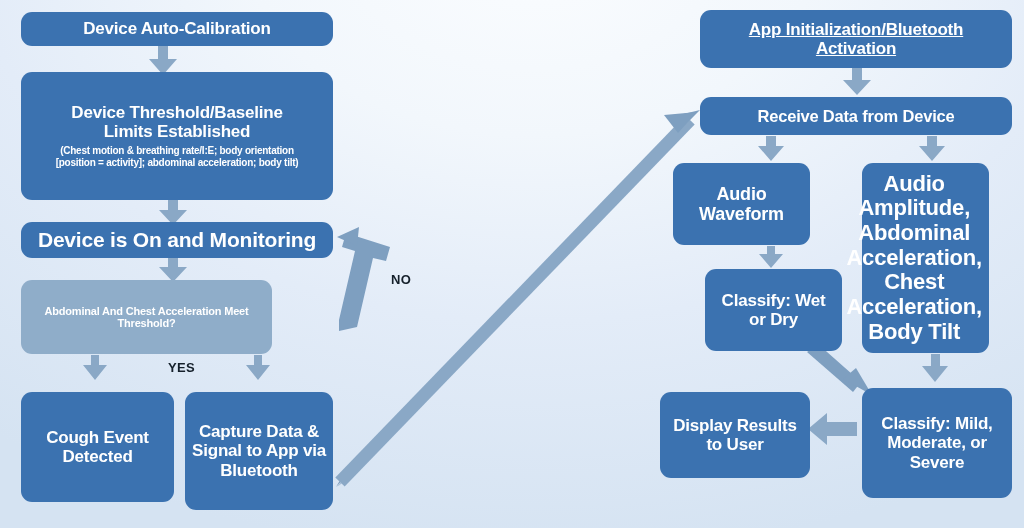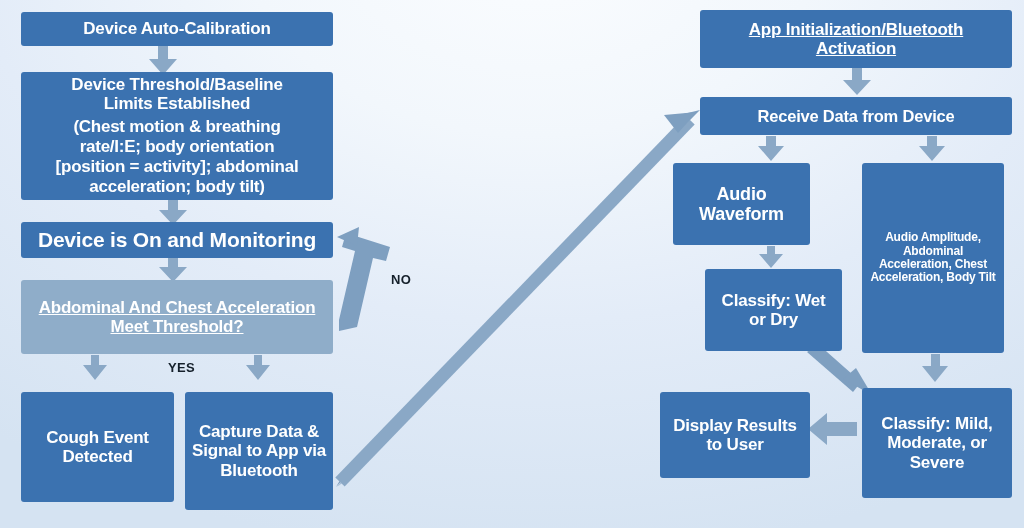--- a/index.html
+++ b/index.html
@@ -25,28 +25,28 @@
     position: absolute;
     box-sizing: border-box;
     display: flex;
     flex-direction: column;
     align-items: center;
     justify-content: center;
     text-align: center;
     color: #ffffff;
     font-weight: bold;
     line-height: 1.12;
-    border-radius: 3px;
+    border-radius: 11px;
     padding: 4px 7px;
     letter-spacing: -0.2px;
   }
   .node.dark   { background: #3b72b0; }
   .node.light  { background: #8fadc9; }
   .node .sub {
-    font-size: 17px;
+    font-size: 10px;
     line-height: 1.18;
     margin-top: 4px;
     letter-spacing: -0.25px;
   }
   .node .main { display: block; }
 
   .edge-label {
     position: absolute;
     color: #15202b;
     font-weight: bold;
@@ -141,21 +141,21 @@
 
   <div class="node dark" style="left:21px; top:72px; width:312px; height:128px; font-size:17px; padding:8px 28px;">
     <span class="main">Device Threshold/Baseline Limits Established</span>
     <span class="sub">(Chest motion &amp; breathing rate/I:E; body orientation [position = activity]; abdominal acceleration; body tilt)</span>
   </div>
 
   <div class="node dark" style="left:21px; top:222px; width:312px; height:36px; font-size:21px;">
     <span class="main">Device is On and Monitoring</span>
   </div>
 
-  <div class="node light" style="left:21px; top:280px; width:312px; height:74px; font-size:17px;text-decoration:underline;">
+  <div class="node light" style="left:21px; top:280px; width:251px; height:74px; font-size:11px;">
     <span class="main">Abdominal And Chest Acceleration Meet Threshold?</span>
   </div>
 
   <div class="edge-label" style="left:375px; top:272px;margin-left:16px;">NO</div>
 
   <div class="edge-label" style="left:168px; top:360px;">YES</div>
 
   <div class="node dark" style="left:21px; top:392px; width:153px; height:110px; font-size:17px;">
     <span class="main">Cough Event Detected</span>
   </div>
@@ -169,21 +169,21 @@
   </div>
 
   <div class="node dark" style="left:700px; top:97px; width:312px; height:38px; font-size:16.5px;">
     <span class="main">Receive Data from Device</span>
   </div>
 
   <div class="node dark" style="left:673px; top:163px; width:137px; height:82px; font-size:18px;">
     <span class="main">Audio Waveform</span>
   </div>
 
-  <div class="node dark" style="left:862px; top:163px; width:142px; height:190px; font-size:12px;">
+  <div class="node dark" style="left:862px; top:163px; width:127px; height:190px; font-size:22px;align-items:flex-end;">
     <span class="main">Audio Amplitude, Abdominal Acceleration, Chest Acceleration, Body Tilt</span>
   </div>
 
   <div class="node dark" style="left:705px; top:269px; width:137px; height:82px; font-size:17px;">
     <span class="main">Classify: Wet or Dry</span>
   </div>
 
   <div class="node dark" style="left:862px; top:388px; width:150px; height:110px; font-size:17px;">
     <span class="main">Classify: Mild, Moderate, or Severe</span>
   </div>

